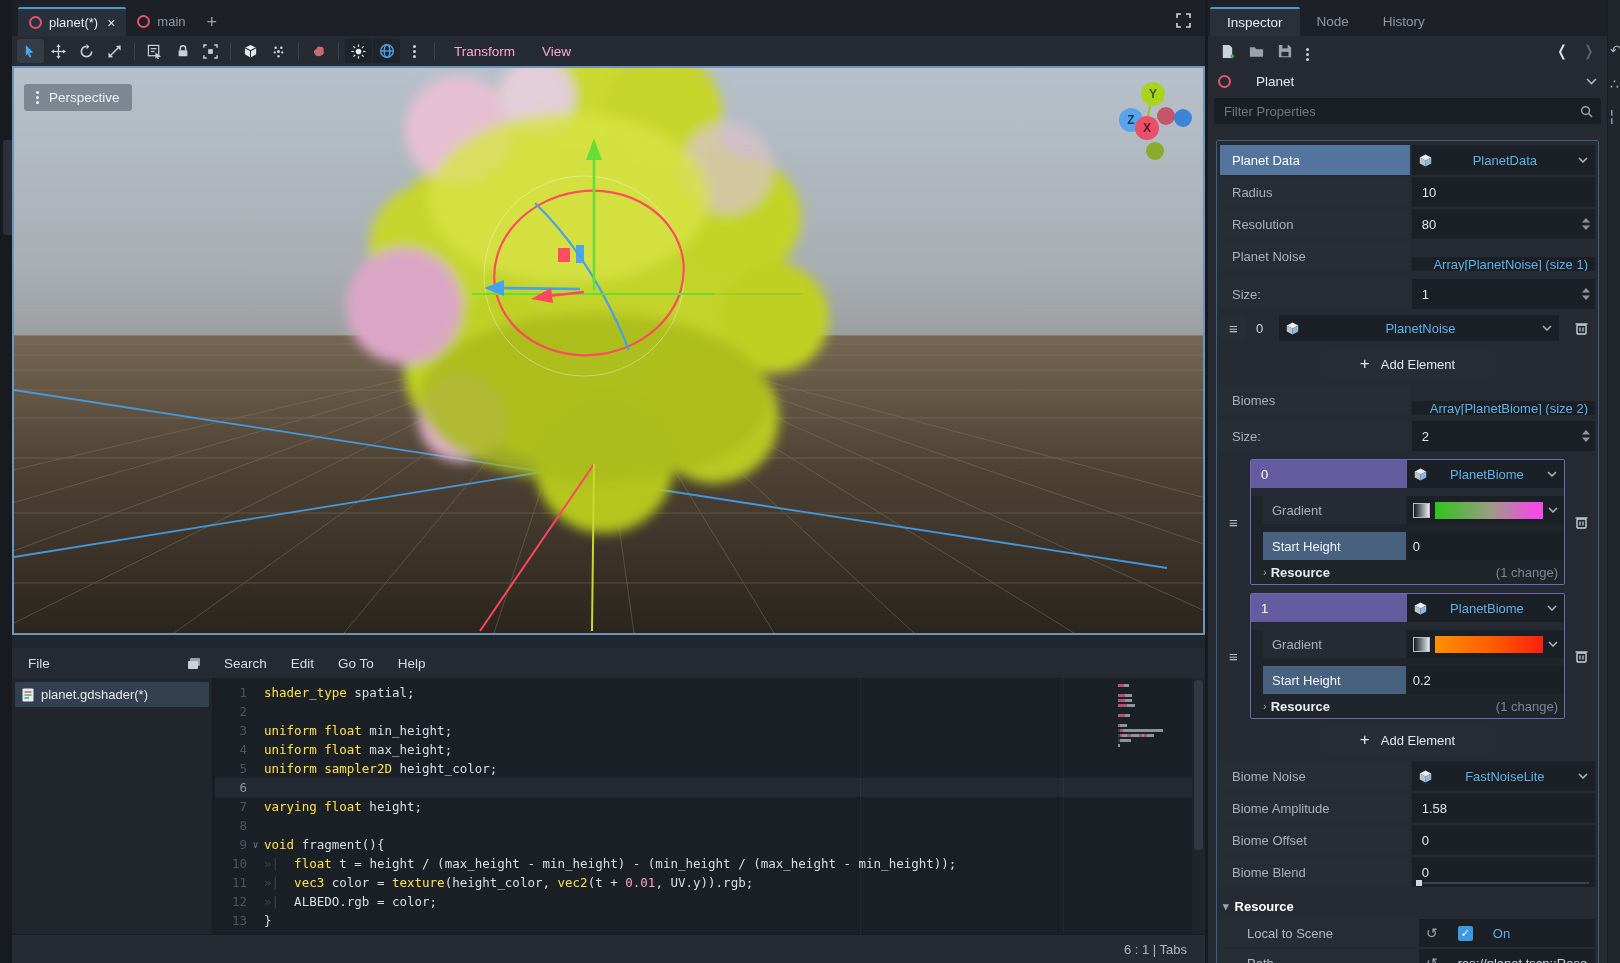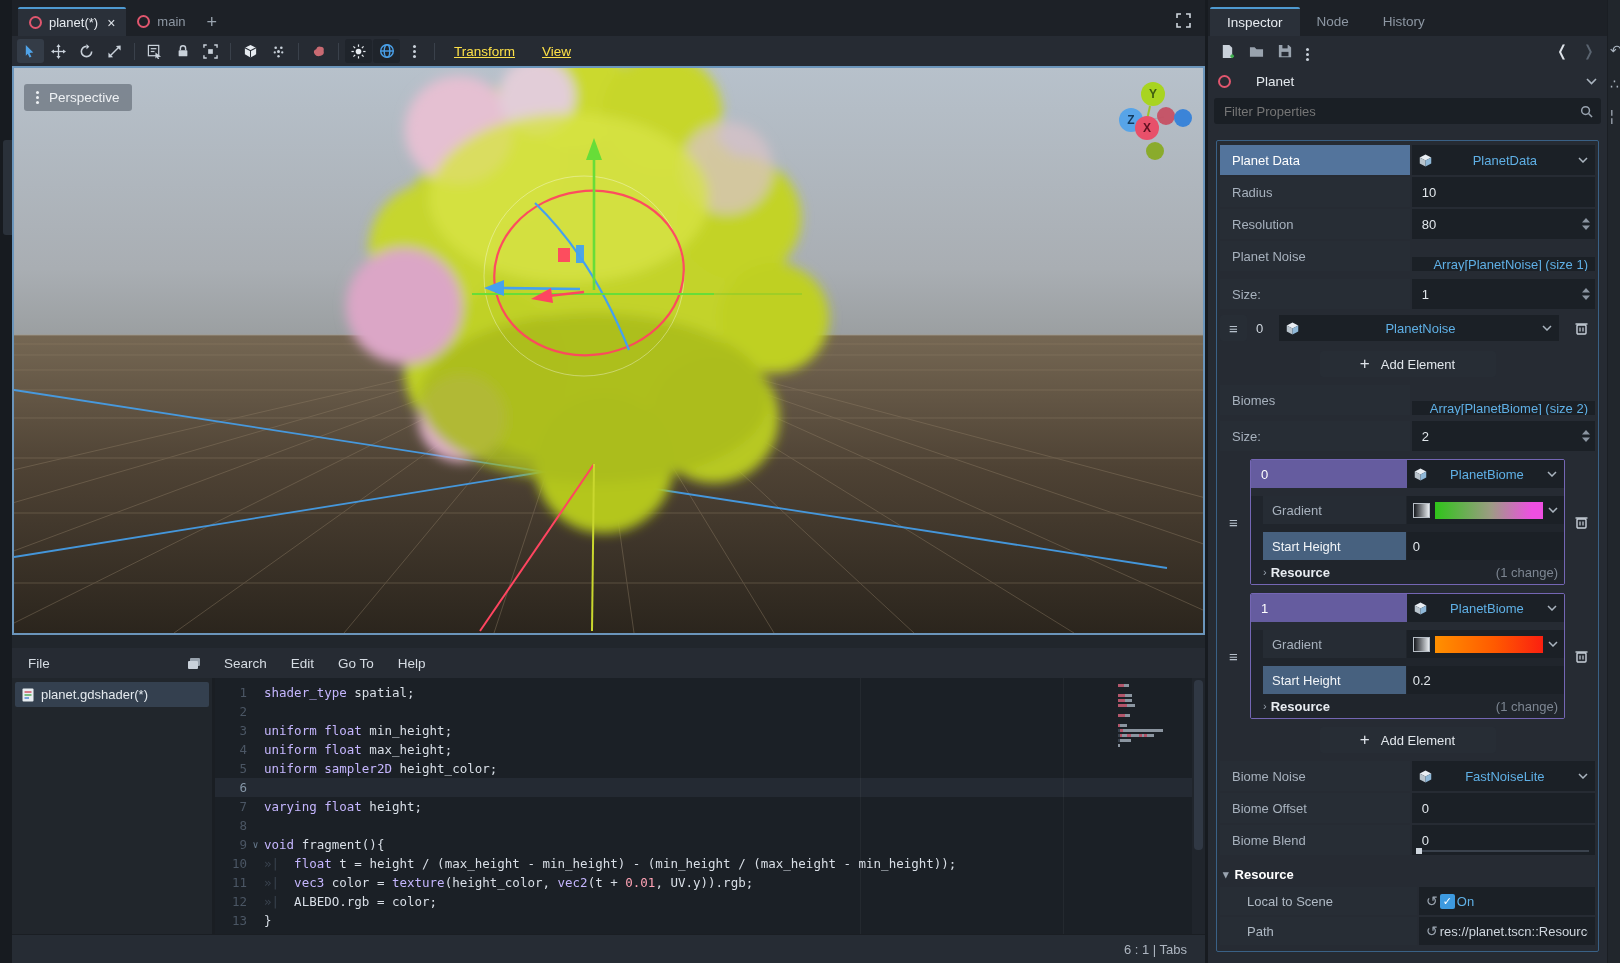--- a/index.html
+++ b/index.html
@@ -23,21 +23,21 @@
   .stab .x{color:#dfe4ea;font-size:14px;margin-left:2px;}
   .tab-add{color:#9aa4af;font-size:18px;padding:0 10px 3px 10px;}
   .tb-spacer{flex:1;}
   .expand-ic{margin:0 8px 8px 0;}
 
   .toolbar3d{height:30px;background:#262b33;display:flex;align-items:center;gap:1px;padding:0 5px;border-bottom:1px solid #1a1e23;}
   .ticon{width:27px;height:24px;display:flex;align-items:center;justify-content:center;border-radius:3px;color:#c9d1da;}
   .ticon.active{background:#343c47;}
   .ticon.pressed{background:#1f242b;}
   .tsep{width:1px;height:17px;background:#3a414b;margin:0 5px;}
-  .tmenu{padding:0 13px;color:#fde047;font-size:13.5px;text-decoration:underline;}
+  .tmenu{padding:0 13px;color:#f9a8d4;font-size:13.5px;}
 
   
   .viewport{position:absolute;top:66px;left:0;width:1193px;height:569px;box-sizing:border-box;
             border:2px solid rgba(70,140,205,.55);overflow:hidden;background:#9aa0a5;}
   .persp-btn{position:absolute;left:10px;top:16px;height:27px;padding:0 12px;background:rgba(118,128,138,.88);
              border-radius:3px;display:flex;align-items:center;gap:10px;color:#eef1f4;font-size:13.5px;}
 
   
   .bottom-panel{position:absolute;top:648px;left:0;width:1193px;height:315px;background:#21262c;}
   .sh-menubar{height:30px;display:flex;align-items:center;background:#262b33;border-bottom:1px solid #1a1e23;}
@@ -50,21 +50,21 @@
   .fl-div{width:3px;background:#1a1e23;}
   .code-wrap{flex:1;background:#1b2026;position:relative;overflow:hidden;
              font-family:"DejaVu Sans Mono",monospace;font-size:12.5px;padding-top:5px;box-sizing:border-box;}
   .col-guide{position:absolute;top:0;bottom:0;width:1px;background:rgba(255,255,255,.045);}
   .code-line{display:flex;height:19px;line-height:19px;white-space:pre;}
   .code-line.current{background:#242a33;}
   .gutter{width:32px;text-align:right;color:#4b5664;flex:none;}
   .code-line.current .gutter{color:#8495a6;}
   .fold{width:17px;text-align:center;color:#66788b;font-size:10px;flex:none;}
   .ctext{flex:1;}
-  .tk-kw{color:#c4b5fd;} .tk-tx{color:#d9dfe7;} .tk-num{color:#ffa3b5;} .tk-ind{color:#39424e;}
+  .tk-kw{color:#fde047;} .tk-tx{color:#d9dfe7;} .tk-num{color:#ffa3b5;} .tk-ind{color:#39424e;}
   .minimap{position:absolute;top:6px;right:17px;width:70px;}
   .mm-line{height:3px;margin-bottom:2px;display:flex;}
   .mm-seg{height:3px;display:inline-block;}
   .vscroll{position:absolute;top:0;right:0;width:13px;bottom:0;background:#20252c;}
   .vthumb{position:absolute;top:2px;left:2px;right:2px;height:170px;background:#303844;border-radius:4px;}
   .sh-status{position:absolute;bottom:0;height:28px;left:0;right:0;background:#262c34;border-top:1px solid #1a1e23;
              display:flex;align-items:center;justify-content:flex-end;padding-right:18px;color:#aeb6c1;}
 
   
   .gap-col{position:absolute;left:1205px;top:0;width:3px;height:963px;background:#171b20;}
@@ -79,21 +79,21 @@
   .node-row .nm{flex:1;color:#e4e9ee;font-size:13.5px;}
   .filter-row{margin:2px 6px 0 6px;height:26px;background:#1a1f25;border-radius:3px;display:flex;align-items:center;padding:0 8px;}
   .filter-row input{flex:1;background:transparent;border:none;outline:none;color:#98a2ae;font-size:13px;font-family:"Liberation Sans",sans-serif;}
   .icontent{position:absolute;top:138px;left:8px;right:8px;bottom:0;overflow:hidden;}
   .script-header{height:26px;background:#39414d;display:flex;align-items:center;justify-content:center;gap:7px;
                  color:#e9edf2;font-weight:bold;border-radius:2px;}
   .blue-wrap{border:1px solid #3a6186;border-radius:2px;margin-top:2px;padding:2px 3px 6px 3px;box-sizing:border-box;}
   .prow{display:flex;height:30px;margin-top:2px;gap:2px;}
   .plab{flex:1.05;background:#272d35;display:flex;align-items:center;padding-left:12px;color:#a7b1bd;overflow:hidden;white-space:nowrap;}
   .plab.sel{background:#53749c;color:#fff;}
-  .pval{flex:1;background:#1b2026;display:flex;align-items:center;padding:0 7px;color:#e2e7ec;position:relative;gap:2px;overflow:hidden;white-space:nowrap;}
+  .pval{flex:1;background:#1b2026;display:flex;align-items:center;padding:0 7px;color:#e2e7ec;position:relative;gap:20px;overflow:hidden;white-space:nowrap;}
   .pval .num{padding-left:3px;}
   .res-name{color:#5fb0e6;flex:1;text-align:center;}
   .link{justify-content:flex-end;color:#5fb0e6;margin-top:16px;}
   .spin{position:absolute;right:5px;top:50%;transform:translateY(-50%);}
   .chev{flex:none;}
   .erow{display:flex;height:30px;margin-top:4px;align-items:center;gap:9px;}
   .drag{width:27px;height:26px;background:#272d35;border-radius:3px;display:flex;align-items:center;justify-content:center;color:#b6c0cb;font-size:15px;}
   .eidx{color:#cfd6de;width:14px;}
   .erow .pval{height:26px;}
   .trash-btn{width:27px;height:26px;display:flex;align-items:center;justify-content:center;}
@@ -769,20 +769,26 @@
                 <polygon points="0.7,3.2 6,6 6,11.5 0.7,8.8" fill="#b9c4cd"></polygon>
                 <polygon points="11.3,3.2 6,6 6,11.5 11.3,8.8" fill="#8fb8d8"></polygon>
               </svg>
             <span class="res-name">FastNoiseLite</span>
             <svg class="chev" width="10" height="6" viewBox="0 0 10 6">
                 <polyline points="1,1 5,5 9,1" fill="none" stroke="#aab4bf" stroke-width="1.5"></polyline>
               </svg>
           </div>
         </div>
         <div class="prow">
+          <div class="plab">Biome Amplitude</div>
+          <div class="pval">
+              <span class="num">1.58</span>
+            </div>
+        </div>
+        <div class="prow">
           <div class="plab">Biome Offset</div>
           <div class="pval">
               <span class="num">0</span>
             </div>
         </div>
         <div class="prow">
           <div class="plab">Biome Blend</div>
           <div class="pval">
               <span class="num">0</span>
             <span class="slider-line"></span>

